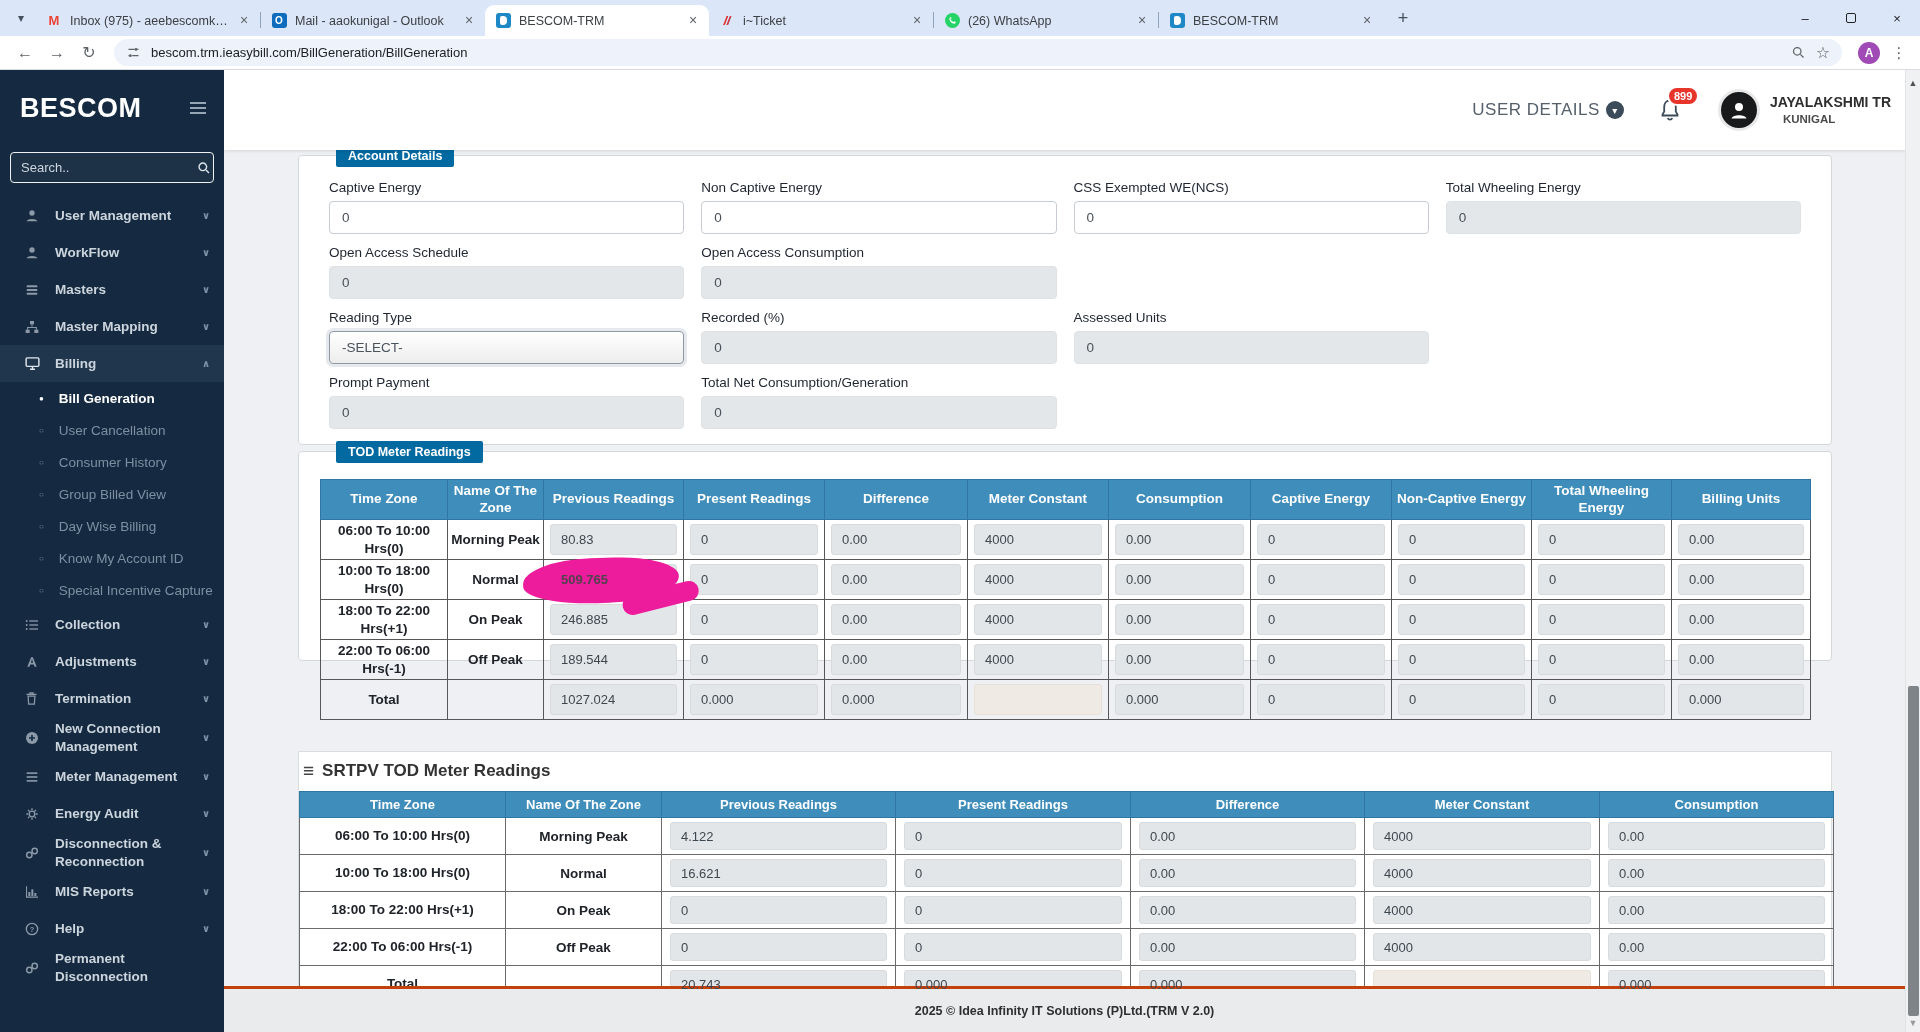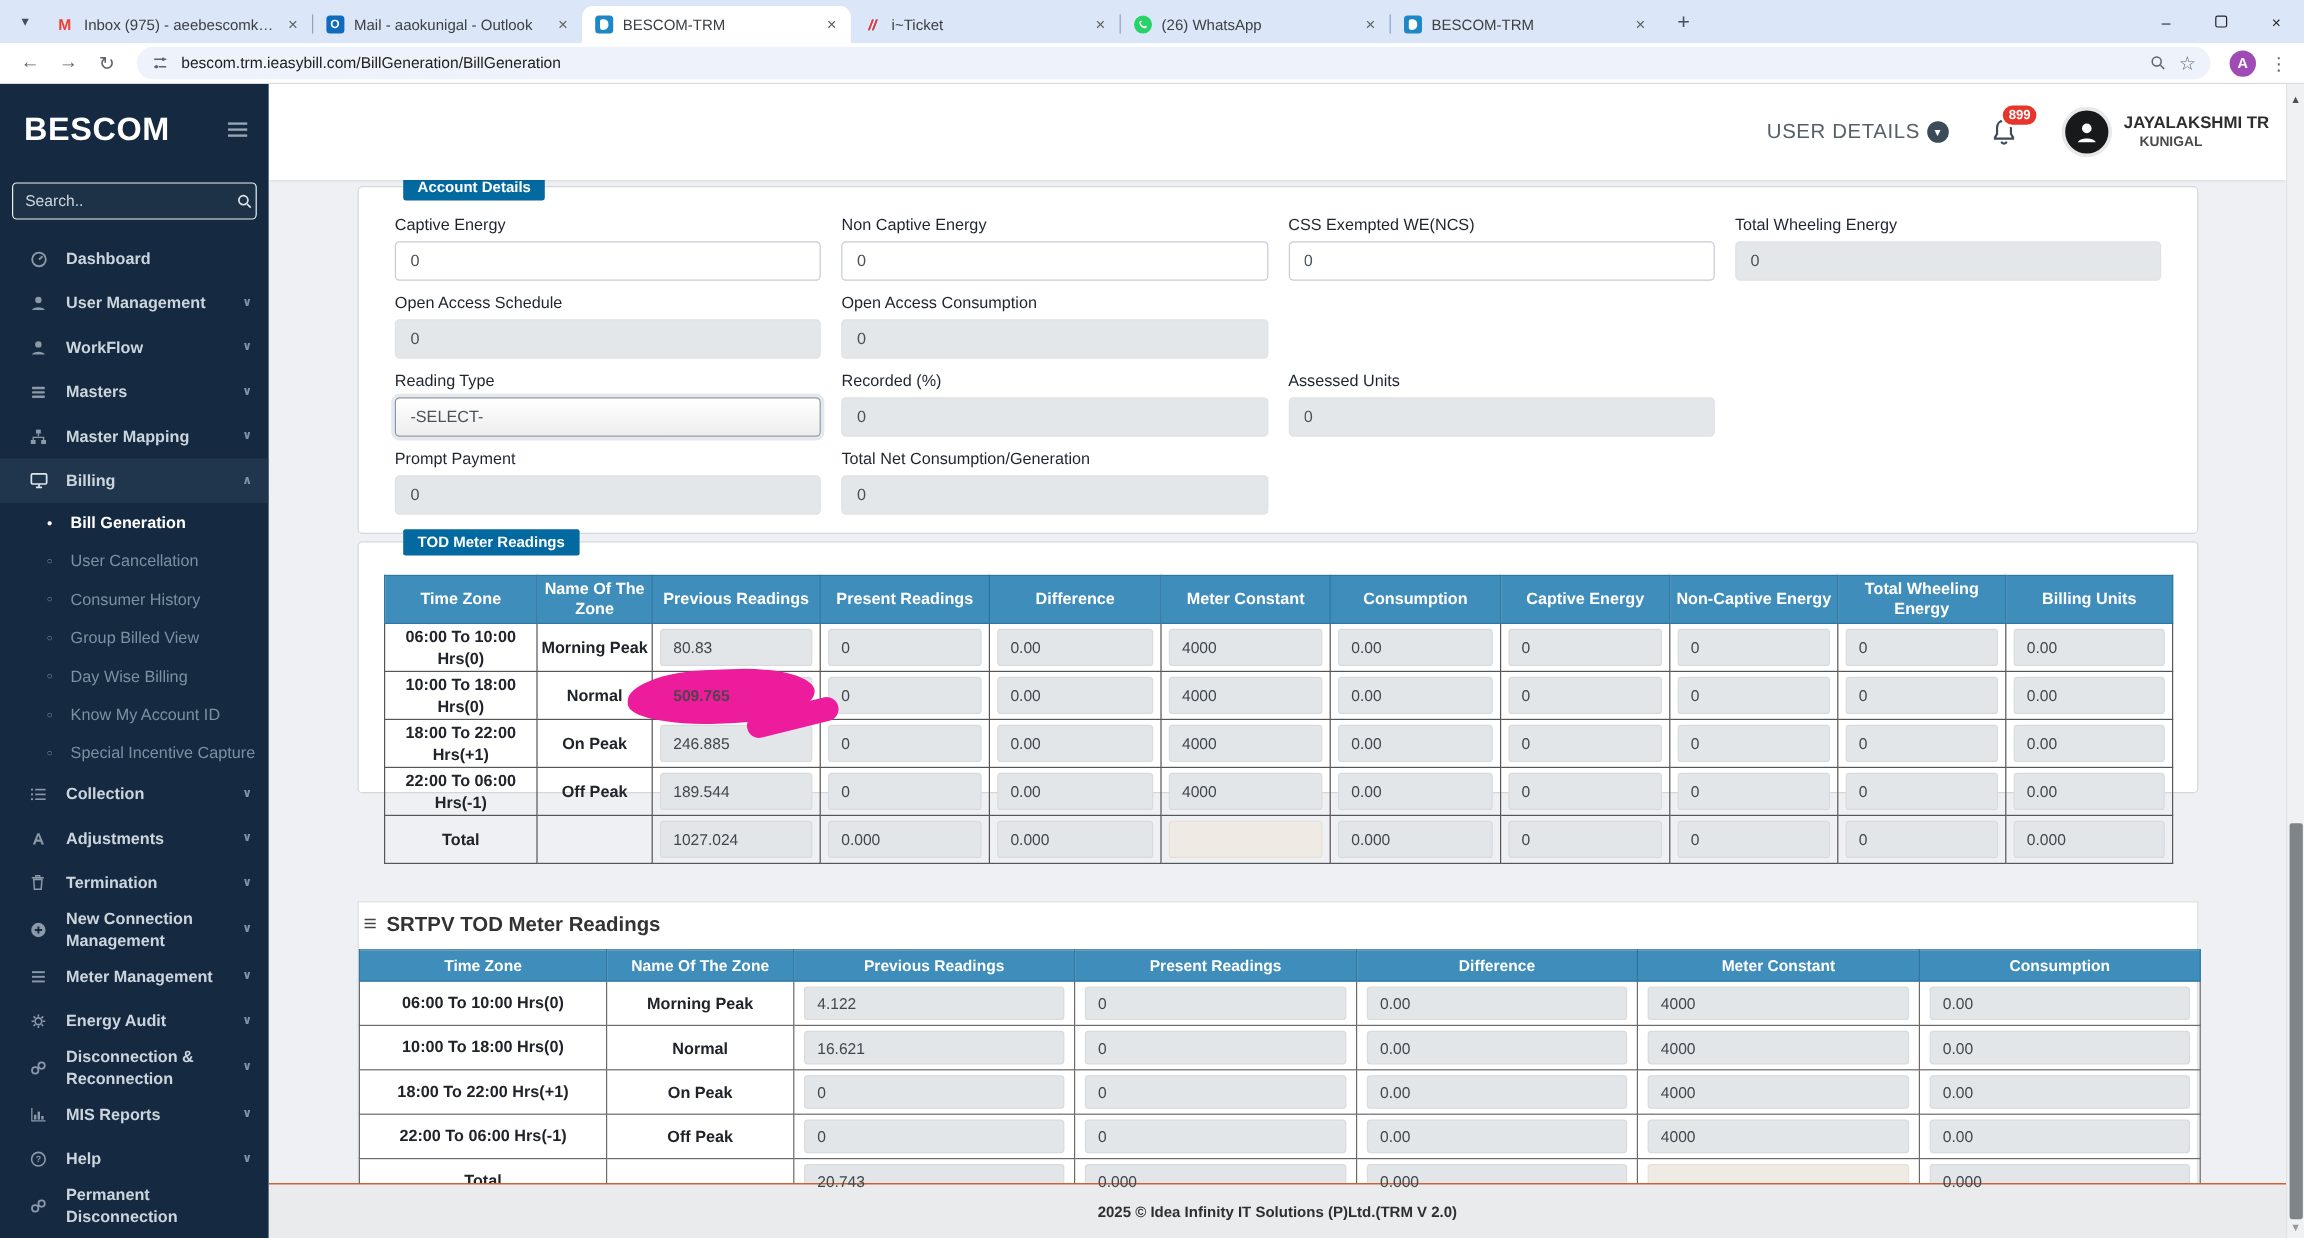--- a/index.html
+++ b/index.html
@@ -138,21 +138,21 @@
   .srtpv-title { display:flex; align-items:center; gap:8px; font-size:17px; font-weight:bold;
     color:#333; padding:8px 0 9px 4px; }
   .srtpv-title .eq { font-size:19px; color:#444; }
   .tbl-srtpv { width:100%; }
   .tbl-srtpv th { background:#3f8dbb; color:#fff; font-size:13px; font-weight:bold; text-align:center;
     border:1px solid #2f76a2; height:26px; padding:1px 4px; }
   .tbl-srtpv td { border:1px solid #6a6a6a; height:37px; padding:0; vertical-align:middle; }
   .tbl-srtpv .vbox { height:28px; margin:4px 8px; }
 
   .footer { position:absolute; left:0; right:0; bottom:0; height:46px; background:#e9ebed;
-    border-top:1px solid #c2410c; display:flex; align-items:center; justify-content:center;
+    border-top:3px solid #c2410c; display:flex; align-items:center; justify-content:center;
     font-size:12.5px; font-weight:bold; color:#2f2f2f; }
 
   
   .scrollbar { width:15px; background:#f0f1f2; border-left:1px solid #e3e3e3; position:relative; }
   .sb-arrow { position:absolute; left:0; width:100%; text-align:center; color:#505050; font-size:9px; }
   .sb-up { top:8px; } .sb-down { bottom:4px; color:#9a9a9a; }
   .sb-thumb { position:absolute; left:2px; width:11px; top:616px; height:330px; background:#7f8488;
     border-radius:2px; }
 
   svg { display:block; }
@@ -260,29 +260,20 @@
       <span>
         <svg width="14" height="14" viewBox="0 0 24 24" fill="none" stroke="#dfe6ec" stroke-width="2.4">
           <circle cx="10" cy="10" r="6.5"></circle>
             <path d="M15.5 15.5l5 5"></path>
         </svg>
       </span>
     </div>
 
     <div class="menu">
 
-      <div class="mi">
-        <span class="ic">
-          <svg width="17" height="17" viewBox="0 0 24 24" fill="none" stroke="currentColor" stroke-width="2.2">
-              <circle cx="12" cy="13" r="8"></circle>
-              <path d="M12 13l4.2-3.8"></path>
-            </svg>
-          </span>
-        <span class="lbl">Dashboard</span>
-      </div>
 
       <div class="mi">
         <span class="ic">
           <svg width="16" height="16" viewBox="0 0 24 24" fill="currentColor">
               <circle cx="12" cy="7.5" r="4"></circle>
               <path d="M4 20c1.6-4.5 14.4-4.5 16 0z"></path>
             </svg>
           </span>
         <span class="lbl">User Management</span>
         <span class="chev">∨</span>

